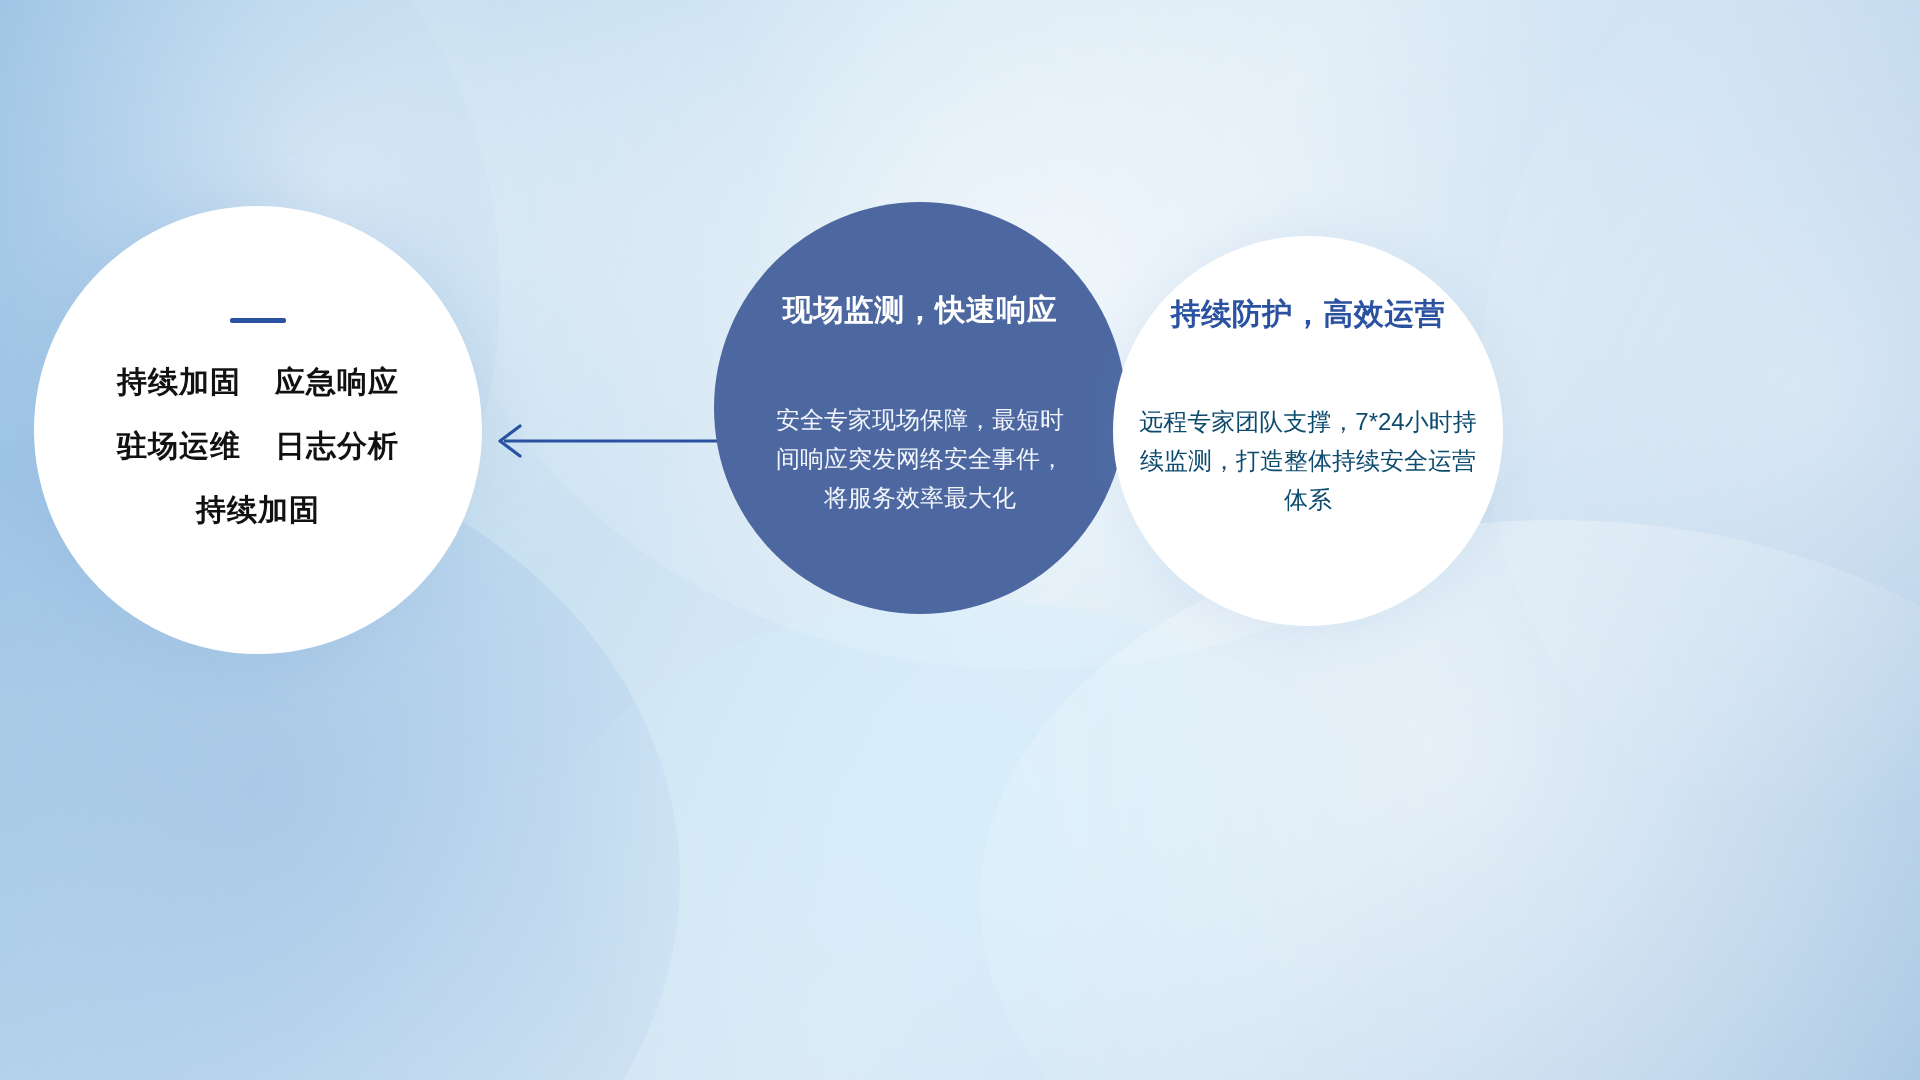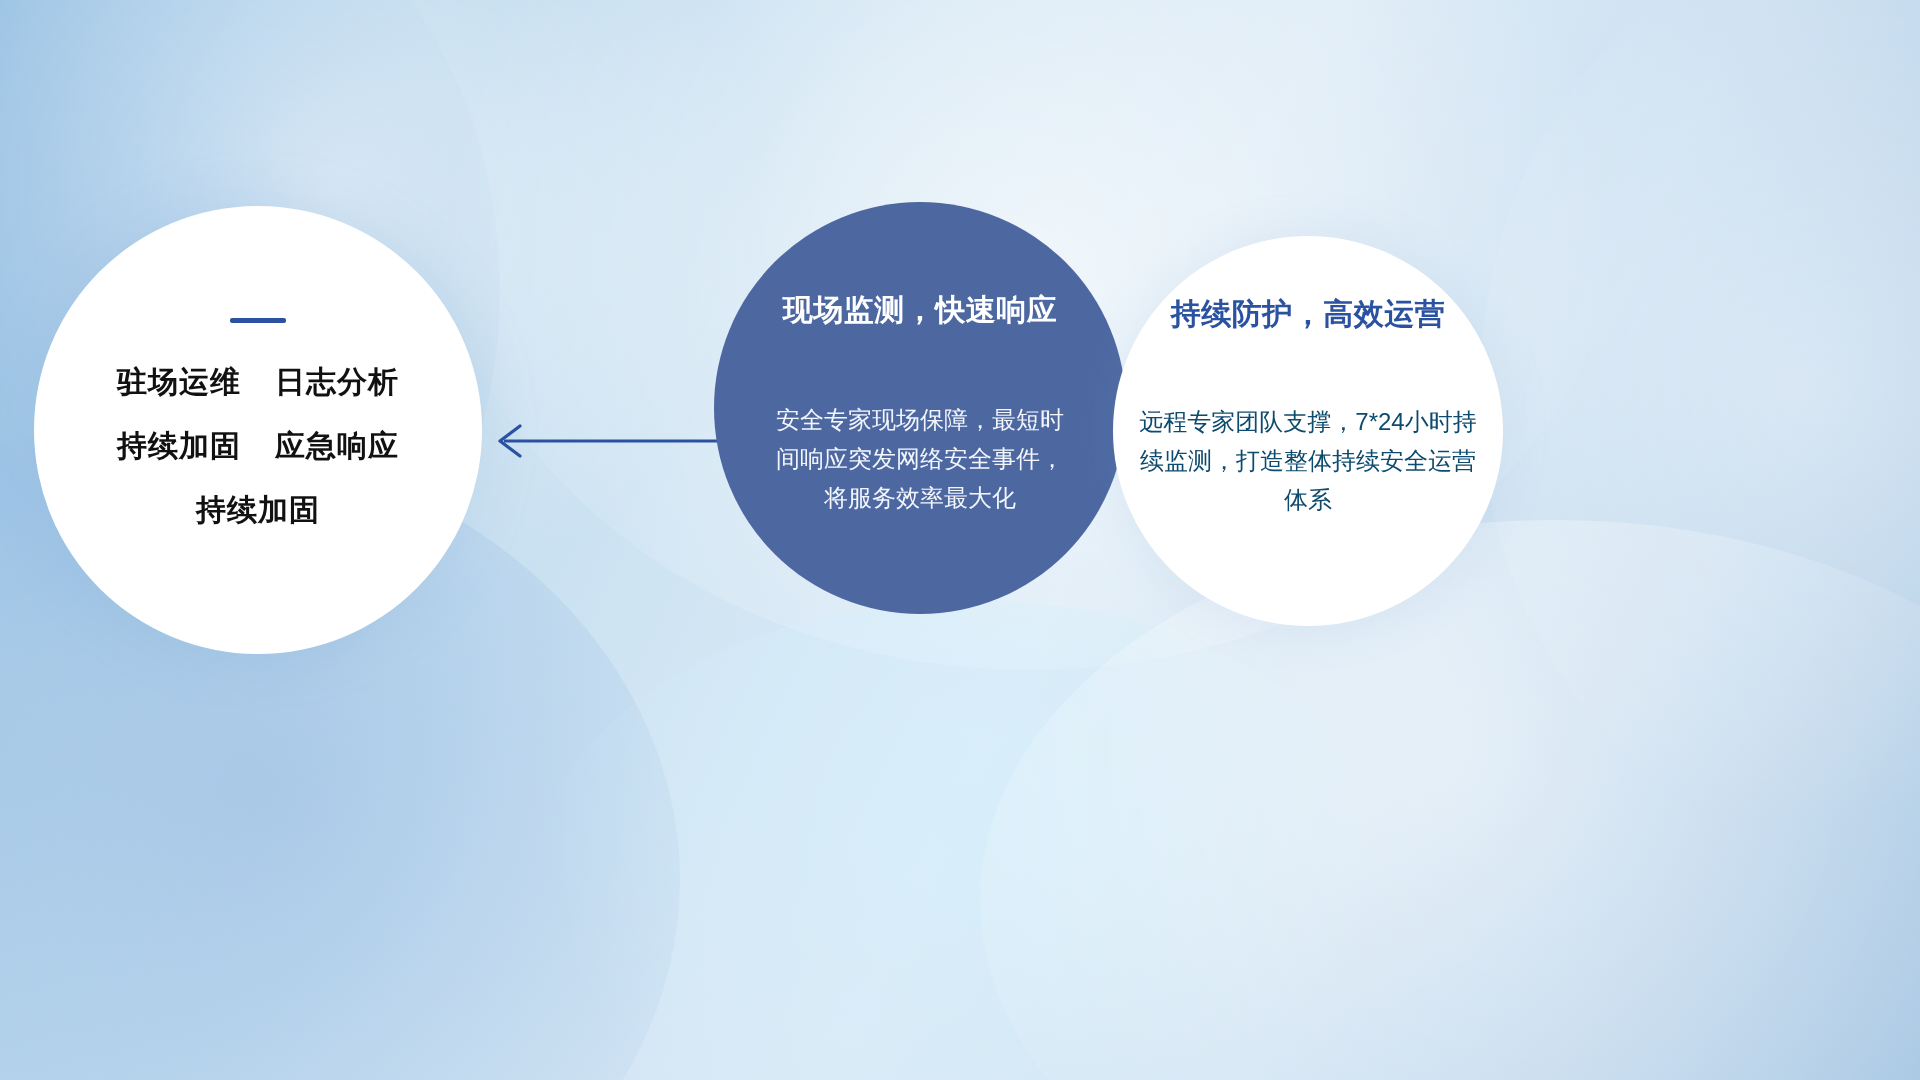--- a/index.html
+++ b/index.html
@@ -186,27 +186,27 @@
   <div class="bloom b6"></div>
   <div class="bloom b5"></div>
   <div class="bloom b4"></div>
   <div class="bloom b3"></div>
 
   <div class="circle" id="circle-left">
     <div class="inner">
       <div class="accent-dash"></div>
 
       <div class="kw-row">
+        <span>持续加固</span>
+        <span>应急响应</span>
+      </div>
+
+      <div class="kw-row">
         <span>驻场运维</span>
         <span>日志分析</span>
-      </div>
-
-      <div class="kw-row">
-        <span>持续加固</span>
-        <span>应急响应</span>
       </div>
 
       <div class="kw-row single">
         <span>持续加固</span>
       </div>
     </div>
   </div>
 
   <svg id="flow-arrow" viewBox="0 0 230 46">
     <line x1="228" y1="23" x2="14" y2="23" stroke="#2a52a0" stroke-width="3.2" stroke-linecap="butt"></line>

